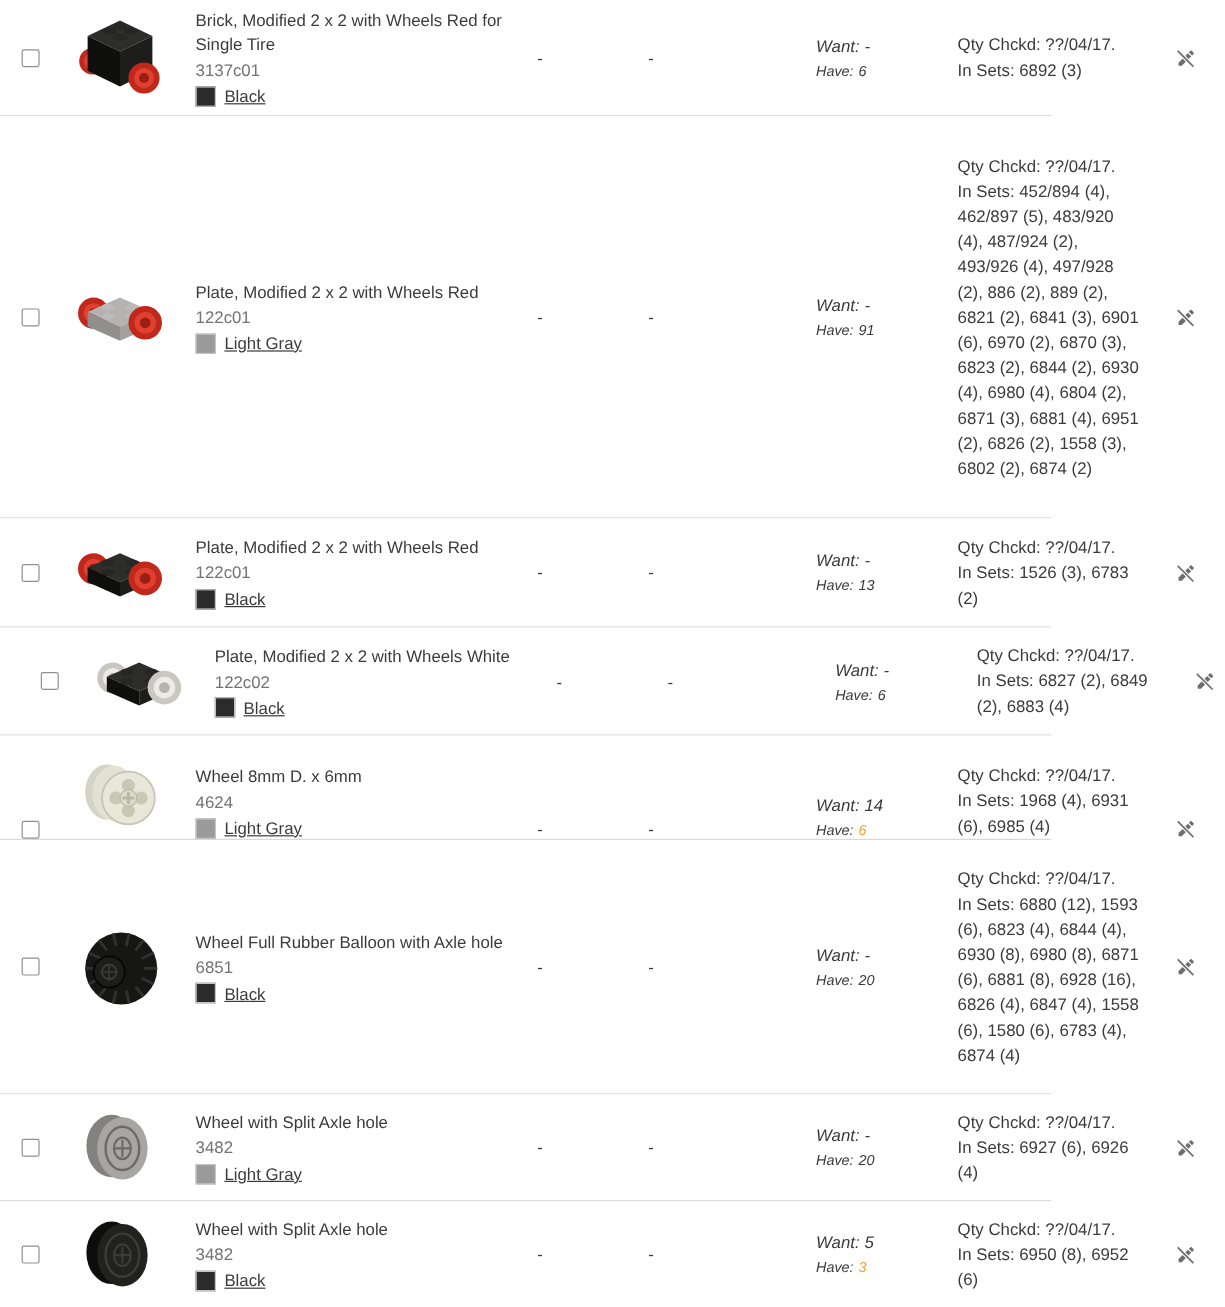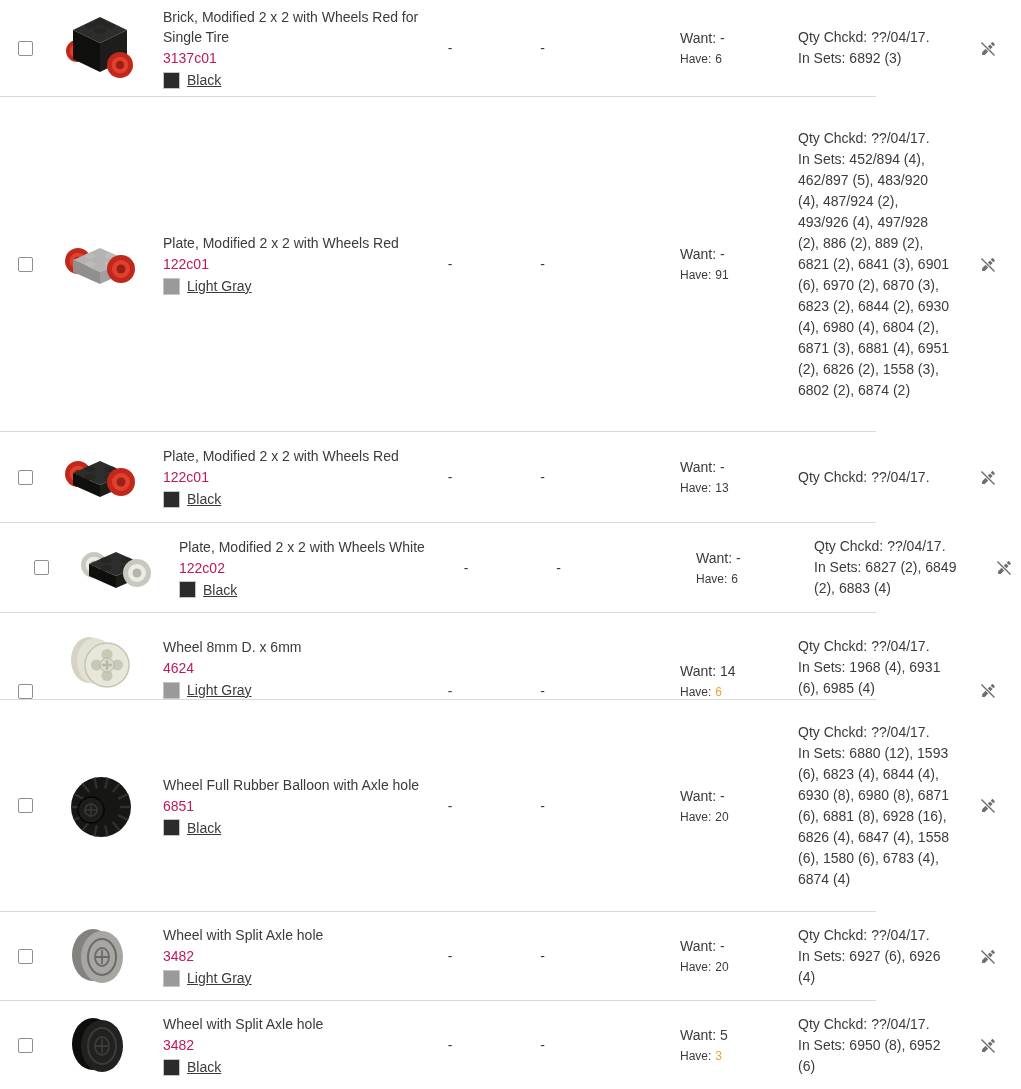--- a/index.html
+++ b/index.html
@@ -24,26 +24,26 @@
   .cb{
     appearance:none;-webkit-appearance:none;
     width:15px;height:15px;
     border:1.6px solid #8f8f8f;border-radius:2px;
     background:#fff;margin:0;cursor:pointer;
   }
   .cell-img{width:100px;display:flex;justify-content:center;align-items:center;}
   .img-wrap{display:block;width:72px;height:72px;cursor:pointer;}
   .cell-name{width:270px;padding-left:13px;}
   .p-name{line-height:20px;margin-bottom:3px;}
-  .p-num{color:#be185d;text-decoration:none;display:inline-block;margin-bottom:5px;cursor:pointer;}
+  .p-num{color:#737373;text-decoration:none;display:inline-block;margin-bottom:5px;cursor:pointer;}
   .p-color{display:flex;align-items:center;line-height:18px;text-decoration:underline;}
   .swatch{width:15px;height:15px;border:1px solid #c4c4c4;margin-right:7px;display:inline-block;flex:none;}
   .cell-dash1{width:60px;text-align:center;}
   .cell-dash2{width:125px;text-align:center;}
-  .cell-want{width:185px;padding-left:75px;}
+  .cell-want{width:185px;padding-left:75px;font-style:italic;}
   .want-line{margin-bottom:6px;}
   .have-line{font-size:12px;}
   .want-line .val,.have-line .val{margin-left:4px;}
   .have-line .val.hl{color:#efa236;}
   .cell-sets{width:165px;padding-left:8px;padding-right:6px;line-height:21px;}
   .cell-edit{width:66px;display:flex;justify-content:center;align-items:center;}
   .edit-icon{display:inline-block;width:17px;height:17px;cursor:pointer;}
 </style>
 </head>
 <body>
@@ -183,20 +183,21 @@
       </div>
     </div>
     <div class="cell cell-dash1">-</div>
     <div class="cell cell-dash2">-</div>
     <div class="cell cell-want">
       <div class="want-line"><span>Want:</span><span class="val">-</span></div>
       <div class="have-line"><span>Have:</span><span class="val">13</span></div>
     </div>
     <div class="cell cell-sets">
       <div><span>Qty Chckd:</span> <span>??/04/17.</span></div>
+      <div><span>In Sets:</span> <span>1526 (3), 6783 (2)</span></div>
     </div>
     <div class="cell cell-edit">
       <span class="edit-icon">
         <svg viewBox="0 0 24 24" width="17" height="17">
           <g fill="#6e6e6e">
             <path d="M3 17.25V21h3.75L17.8 9.94 14.06 6.2 3 17.25z"></path>
             <path d="M20.7 7.04c.39-.39.39-1.02 0-1.41l-2.34-2.34c-.39-.39-1.02-.39-1.41 0l-1.83 1.83 3.75 3.75 1.83-1.83z"></path>
           </g>
           <path d="M2 3.5 20.5 22" stroke="#ffffff" stroke-width="4.5" fill="none"></path>
           <path d="M2 3.5 20.5 22" stroke="#6e6e6e" stroke-width="2" fill="none"></path>

